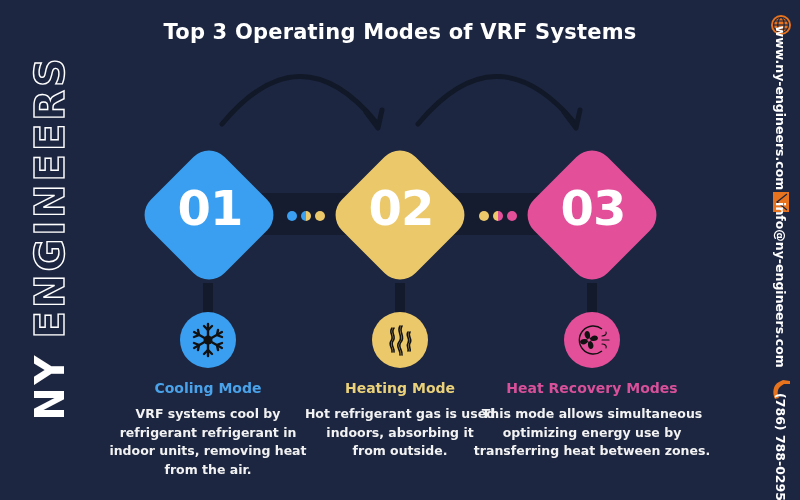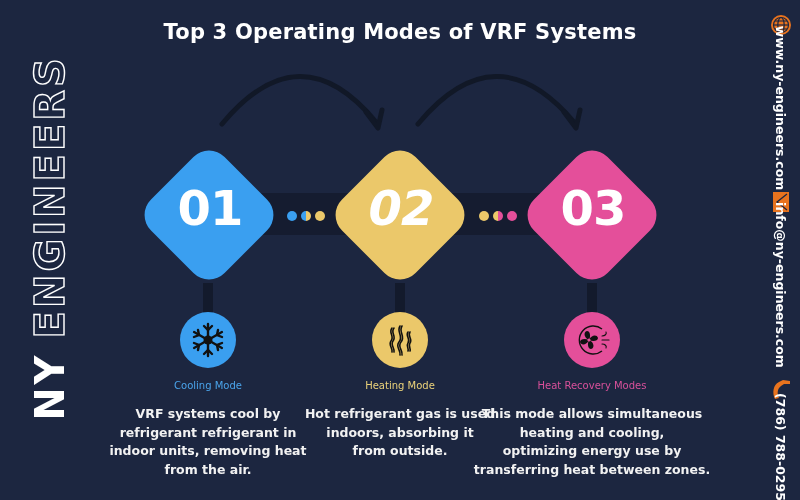--- a/index.html
+++ b/index.html
@@ -46,21 +46,21 @@
   }
   .stem { position: absolute; width: 10px; height: 40px; background: #131a2c; }
   .dots { position: absolute; display: flex; gap: 4px; }
   .dot { width: 10px; height: 10px; border-radius: 50%; }
   .icon-circle {
     position: absolute; width: 56px; height: 56px; border-radius: 50%;
     display: flex; align-items: center; justify-content: center;
   }
   .mode-label {
     position: absolute; width: 220px; text-align: center;
-    font-size: 10px; font-weight: normal;
+    font-size: 14px; font-weight: bold;
   }
   .mode-desc {
     position: absolute; width: 240px; text-align: center;
     font-size: 12.5px; font-weight: bold; line-height: 18.5px; color: #f2f2f2;
   }
 </style>
 </head>
 <body>
 
 <div class="title">Top 3 Operating Modes of VRF Systems</div>
@@ -137,21 +137,21 @@
   <div class="mode-desc" style="left:88px; top:405px;">
     <div>VRF systems cool by</div>
     <div>refrigerant refrigerant in</div>
     <div>indoor units, removing heat</div>
     <div>from the air.</div>
   </div>
 </div>
 
 <div>
   <div class="diamond" style="left:348px; top:163px; background:#ebc86a;"></div>
-  <div class="num" style="left:331px; top:180px;font-style:italic;">02</div>
+  <div class="num" style="left:331px; top:180px;">02</div>
   <div class="icon-circle" style="left:372px; top:312px; background:#ebc86a;">
     <svg width="36" height="36" viewBox="0 0 36 36">
       <g stroke="#111" stroke-width="1.6" fill="none" stroke-linecap="round">
         <path d="M10 6 C6 11 13 14 9 19 C6 23 11 26 10 30"></path>
         <path d="M12 6 C8 11 15 14 11 19 C8 23 13 26 12 30"></path>
         <path d="M18 4 C14 10 22 14 17 20 C13 25 19 28 18 33"></path>
         <path d="M20 4 C16 10 24 14 19 20 C15 25 21 28 20 33"></path>
         <path d="M26 10 C23 14 29 17 26 21 C24 24 27 26 26 29"></path>
         <path d="M28 10 C25 14 31 17 28 21 C26 24 29 26 28 29"></path>
       </g>
@@ -181,17 +181,16 @@
       <g stroke="#111" stroke-width="1.1" fill="none" stroke-linecap="round">
         <path d="M30 14 C33 14 35 12 34 10"></path>
         <path d="M30 18 L37 18"></path>
         <path d="M30 22 C33 22 35 24 34 26"></path>
       </g>
     </svg>
   </div>
   <div class="mode-label" style="left:482px; top:380px; color:#d8509a;">Heat Recovery Modes</div>
   <div class="mode-desc" style="left:472px; top:405px;">
     <div>This mode allows simultaneous</div>
-    <div>heating and cooling,</div>
     <div>optimizing energy use by</div>
     <div>transferring heat between zones.</div>
   </div>
 </div>
 
 </body></html>

